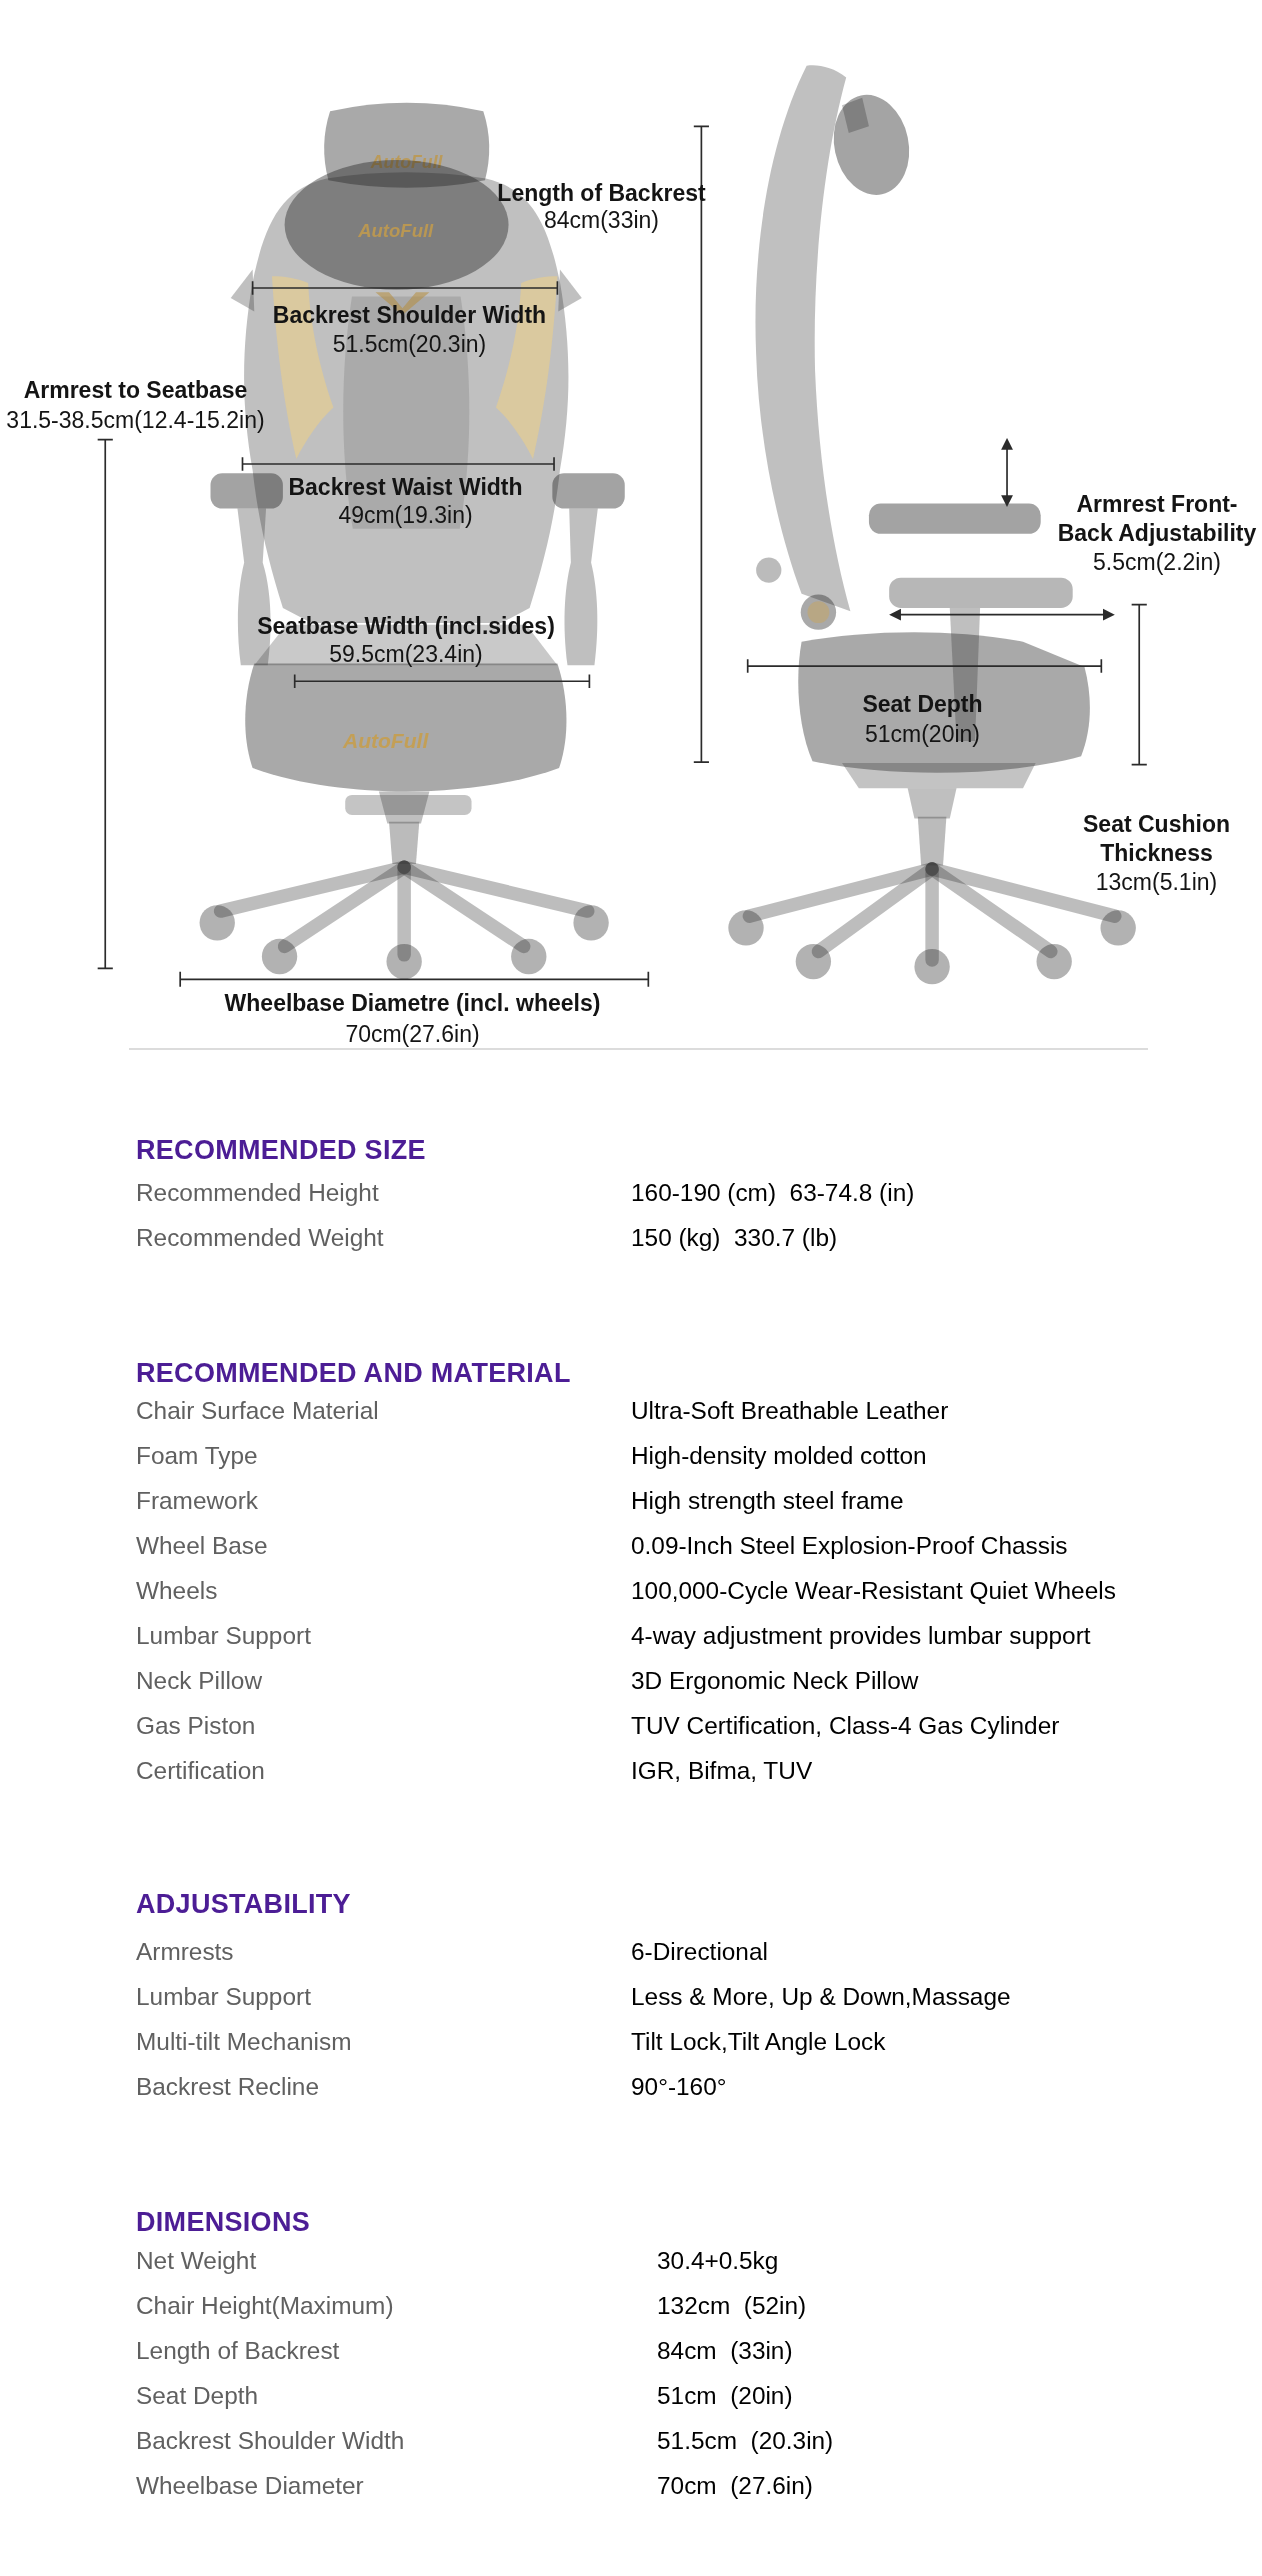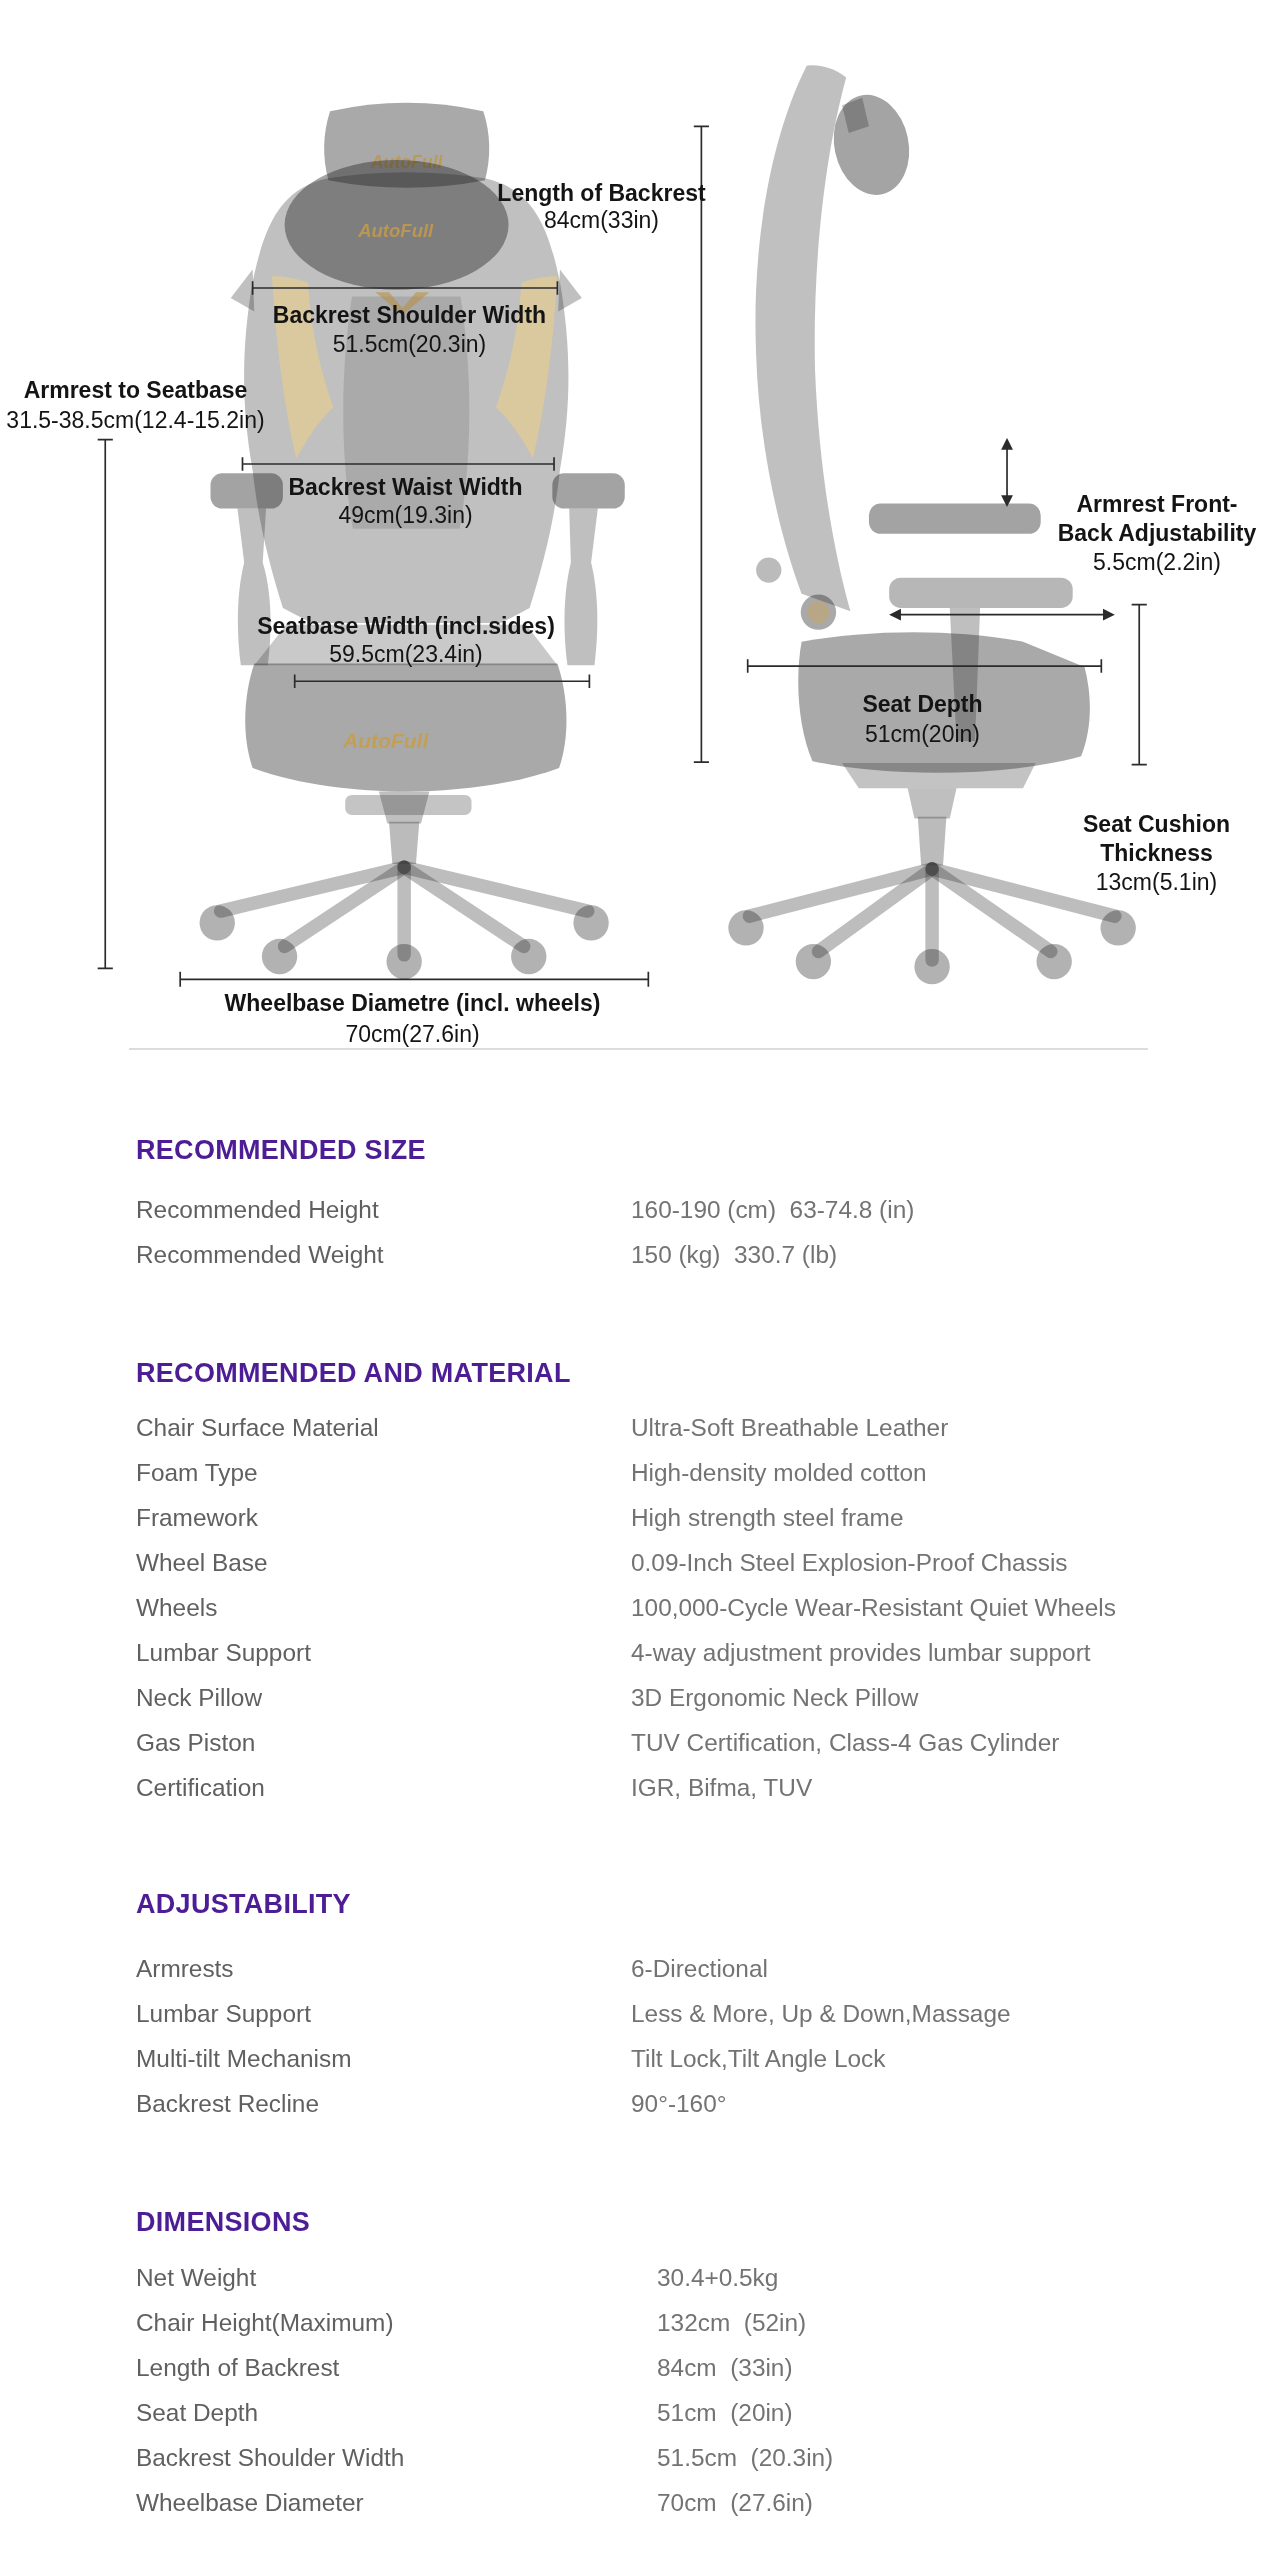--- a/index.html
+++ b/index.html
@@ -11,23 +11,23 @@
   .page{position:absolute;inset:0;}
   .diagram{position:absolute;left:0;top:0;width:1263px;height:1061px;}
   .diagram svg{position:absolute;left:0;top:0;}
   .ann{position:absolute;text-align:center;color:#141414;font-size:23px;}
   .ann-label{display:block;font-weight:700;white-space:pre-line;}
   .ann-value{display:block;font-weight:400;}
   .divider{position:absolute;left:129px;top:1048px;width:1019px;height:1.7px;background:#dcdcdc;}
   .section{position:absolute;left:136px;width:1019px;}
   .section-title{margin:0;font-size:27px;line-height:34px;font-weight:700;color:#4c1d95;letter-spacing:0.3px;}
   .rows{display:block;}
-  .row{display:flex;align-items:flex-end;}
+  .row{display:flex;align-items:flex-start;}
   .row .label{width:495px;flex:0 0 495px;font-size:24.4px;color:#606060;}
-  .row .value{font-size:24.4px;color:#737373;white-space:pre-wrap;}
+  .row .value{font-size:24.4px;color:#000000;white-space:pre-wrap;}
   .s1 .row{height:45px;} .s1 .rows{margin-top:11.8px;}
   .s2 .row{height:45px;} .s2 .rows{margin-top:6.7px;}
   .s3 .row{height:45px;} .s3 .rows{margin-top:17px;}
   .s4 .row{height:45px;gap:26px;} .s4 .rows{margin-top:7.6px;}
 </style>
 </head>
 <body>
 
 <div class="page">
 

